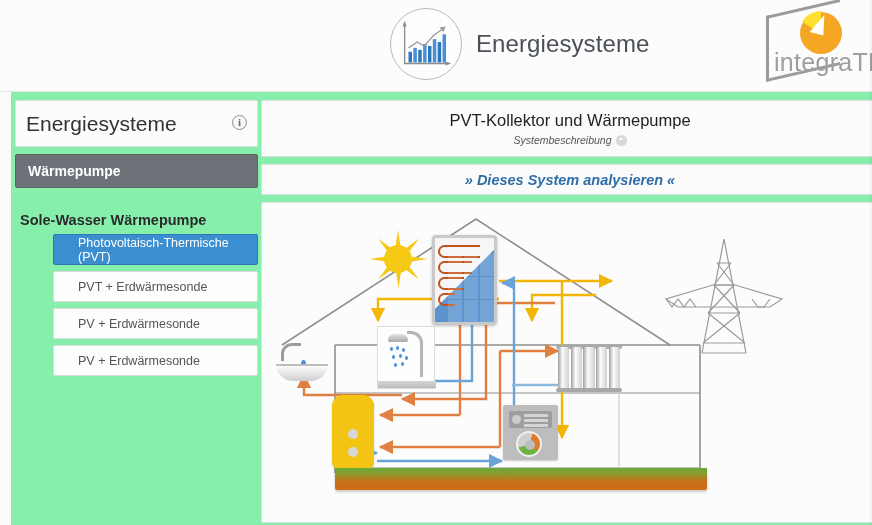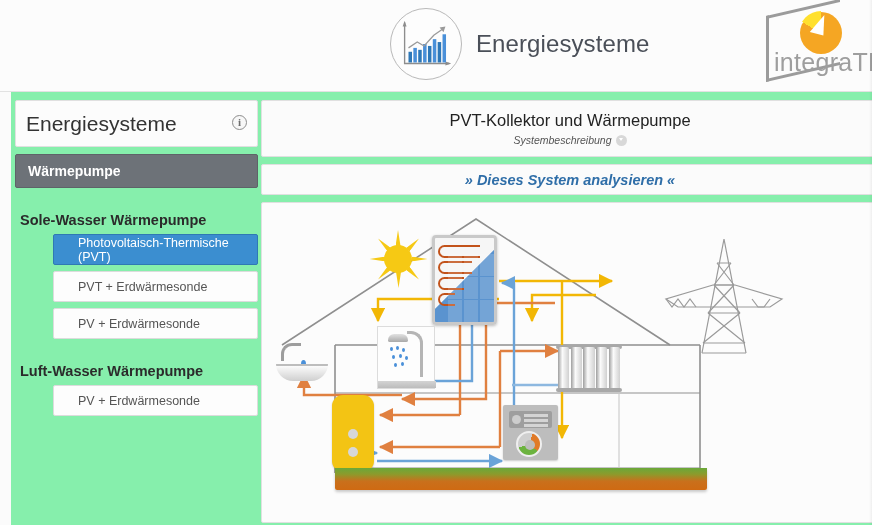--- a/index.html
+++ b/index.html
@@ -361,21 +361,20 @@
       <div class="sub-item active">
         <span>Photovoltaisch-Thermische (PVT)</span>
       </div>
       <div class="sub-item">
         <span>PVT + Erdwärmesonde</span>
       </div>
       <div class="sub-item">
         <span>PV + Erdwärmesonde</span>
       </div>
 
-      <div class="section-label">Luft-Wasser Wärmepumpe</div>
       <div class="sub-item">
         <span>PV + Erdwärmesonde</span>
       </div>
     </div>
 
     <div id="main">
 
       <div id="title-card" class="card">
         <div id="main-title">PVT-Kollektor und Wärmepumpe</div>
         <div id="subtitle-row">

